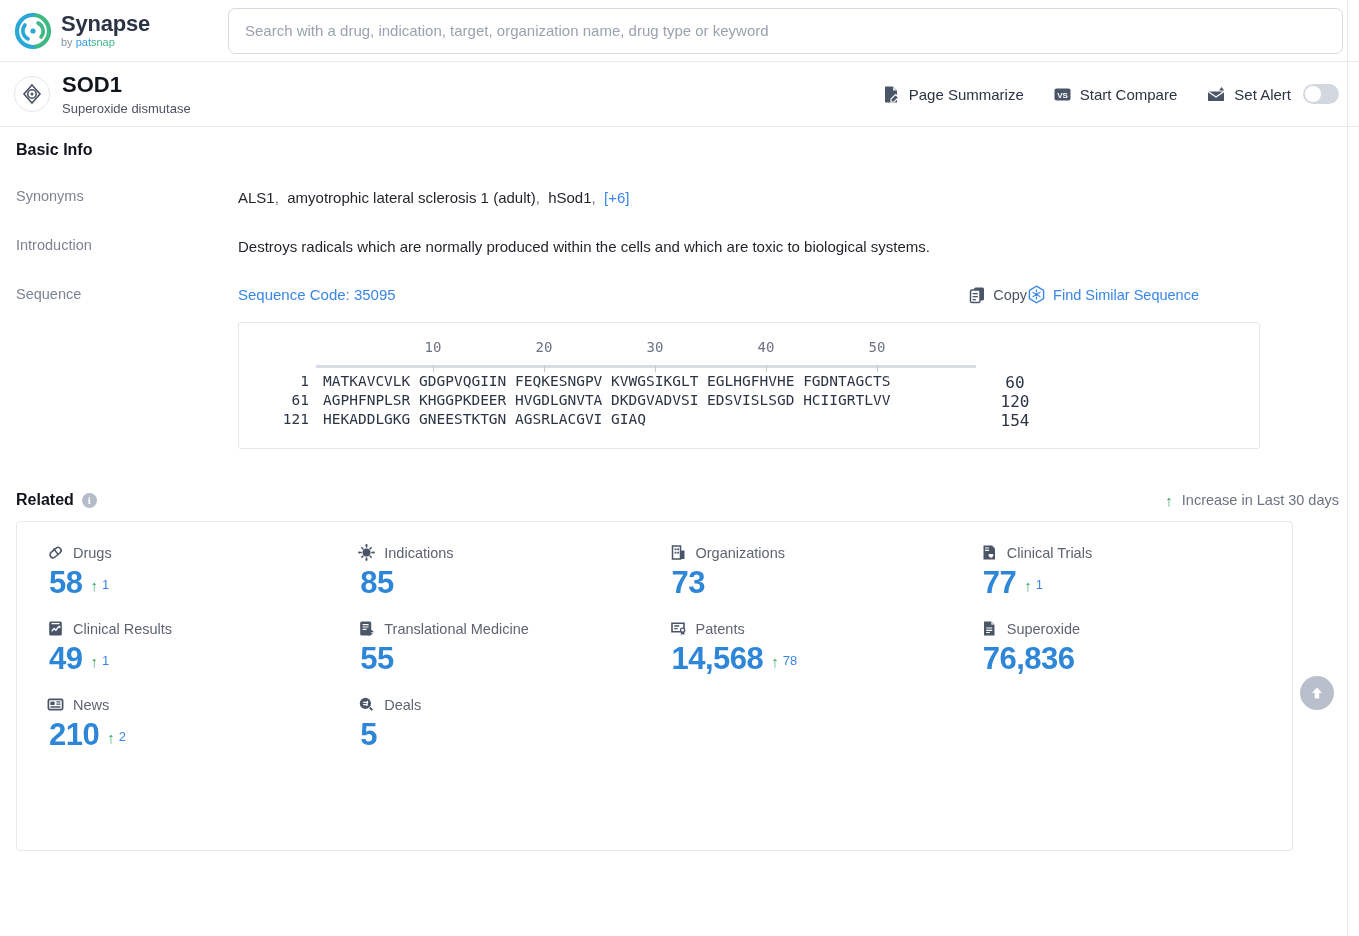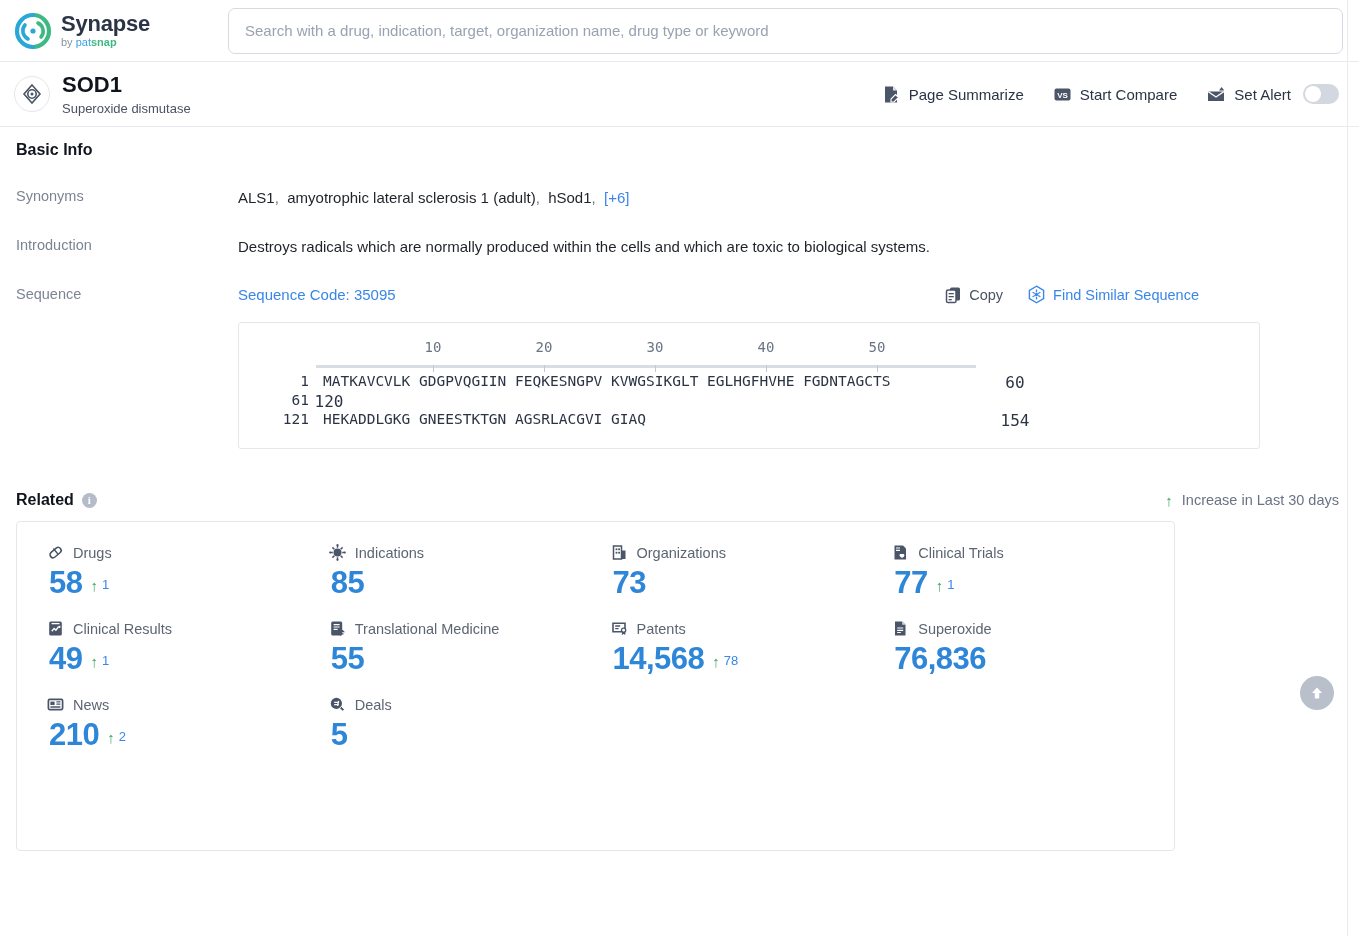--- a/index.html
+++ b/index.html
@@ -26,21 +26,21 @@
   .brand-txt { line-height: 1; }
   .brand-name {
     font-size: 22px; font-weight: 600; color: #2b3445;
     letter-spacing: -0.2px; display: block;
   }
   .brand-sub {
     font-size: 11px; display: block; margin-top: 2px; color: #8a93a3;
     white-space: nowrap;
   }
   .bs-pat { color: #3aa0e8; font-weight: 400; }
-  .bs-snap { color: #3fb984; font-weight: 700; }
+  .bs-snap { color: #3fb984; font-weight: 400; }
 
   .cat-select {
     width: 222px; height: 46px; flex: none;
     border: 1px solid #d6dbe3; border-radius: 7px;
     display: flex; align-items: center; justify-content: space-between;
     padding: 0 16px 0 17px;
     font-size: 15px; color: #3d4451;
     background: #fff; cursor: pointer;
   }
   .caret {
@@ -96,21 +96,21 @@
   .info-row { display: flex; margin-top: 28px; }
   .info-label {
     width: 222px; flex: none; font-size: 14.5px; color: #7c8494; padding-top: 1px;
   }
   .info-value { font-size: 15px; color: #1f2329; line-height: 1.4; }
   .syn-sep { color: #6b7280; }
   .link { color: #3a86e8; cursor: pointer; }
 
   .seq-head { display: flex; align-items: center; }
   .seq-code { font-size: 15px; color: #3a86e8; cursor: pointer; }
-  .seq-tools { margin-left: auto; display: flex; align-items: center; gap: 24px; margin-right: 140px; padding-left: 22px; }
+  .seq-tools { margin-left: auto; display: flex; align-items: center; margin-right: 140px; padding-left: 22px; }
   .seq-tool { display: flex; align-items: center; gap: 7px; cursor: pointer; font-size: 14.5px; }
   .seq-tool.copy { color: #4b5262; }
   .seq-tool.similar { color: #3a86e8; }
 
   .seq-box {
     margin-top: 18px;
     width: 1022px;
     border: 1px solid #e4e7ec;
     border-radius: 3px;
     background: #fff;
@@ -160,21 +160,21 @@
     font-size: 14.5px; color: #6a7384;
   }
   .up-arrow { color: #3aa860; font-weight: 700; font-size: 15px; line-height: 1; }
 
   .related-card {
     margin-top: 12px;
     border: 1px solid #e4e7ec;
     border-radius: 4px;
     background: #fff;
     padding: 22px 0 26px 0;
-    width: 1159px;
+    width: 1277px;
     height: 330px;
   }
   .metric-grid {
     display: grid;
     grid-template-columns: repeat(4, 1fr);
     row-gap: 22px;
     padding-left: 30px;
   }
   .metric { }
   .metric-top { display: flex; align-items: center; gap: 9px; }
@@ -343,20 +343,21 @@
         </div>
 
         <div id="seq-lines">
             <div class="seq-line">
               <span class="seq-start">1</span>
               <span class="seq-body">MATKAVCVLK GDGPVQGIIN FEQKESNGPV KVWGSIKGLT EGLHGFHVHE FGDNTAGCTS</span>
               <span class="seq-end">60</span>
             </div>
             <div class="seq-line">
               <span class="seq-start">61</span>
+              <span class="seq-body">AGPHFNPLSR KHGGPKDEER HVGDLGNVTA DKDGVADVSI EDSVISLSGD HCIIGRTLVV</span>
               <span class="seq-end">120</span>
             </div>
             <div class="seq-line">
               <span class="seq-start">121</span>
               <span class="seq-body">HEKADDLGKG GNEESTKTGN AGSRLACGVI GIAQ</span>
               <span class="seq-end">154</span>
             </div>
           </div>
       </div>
     </div>

